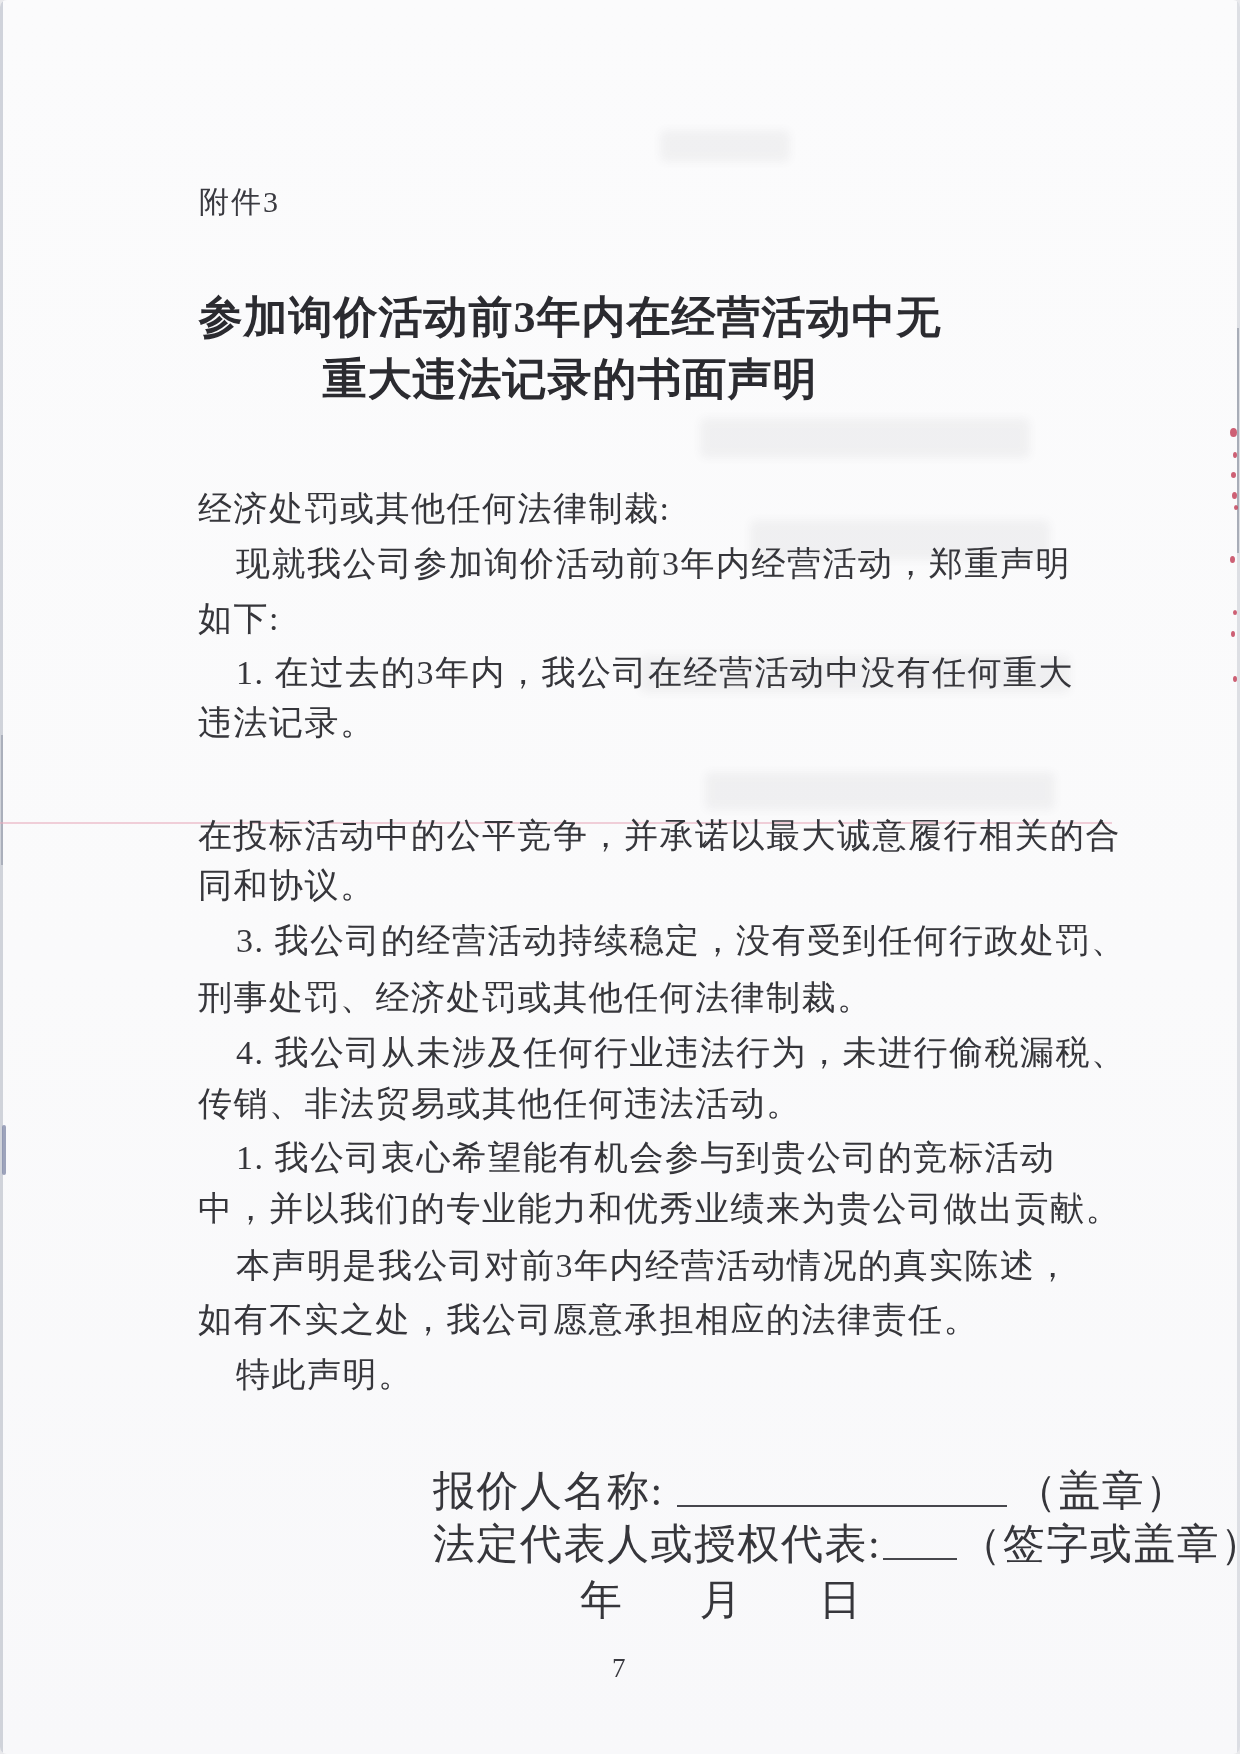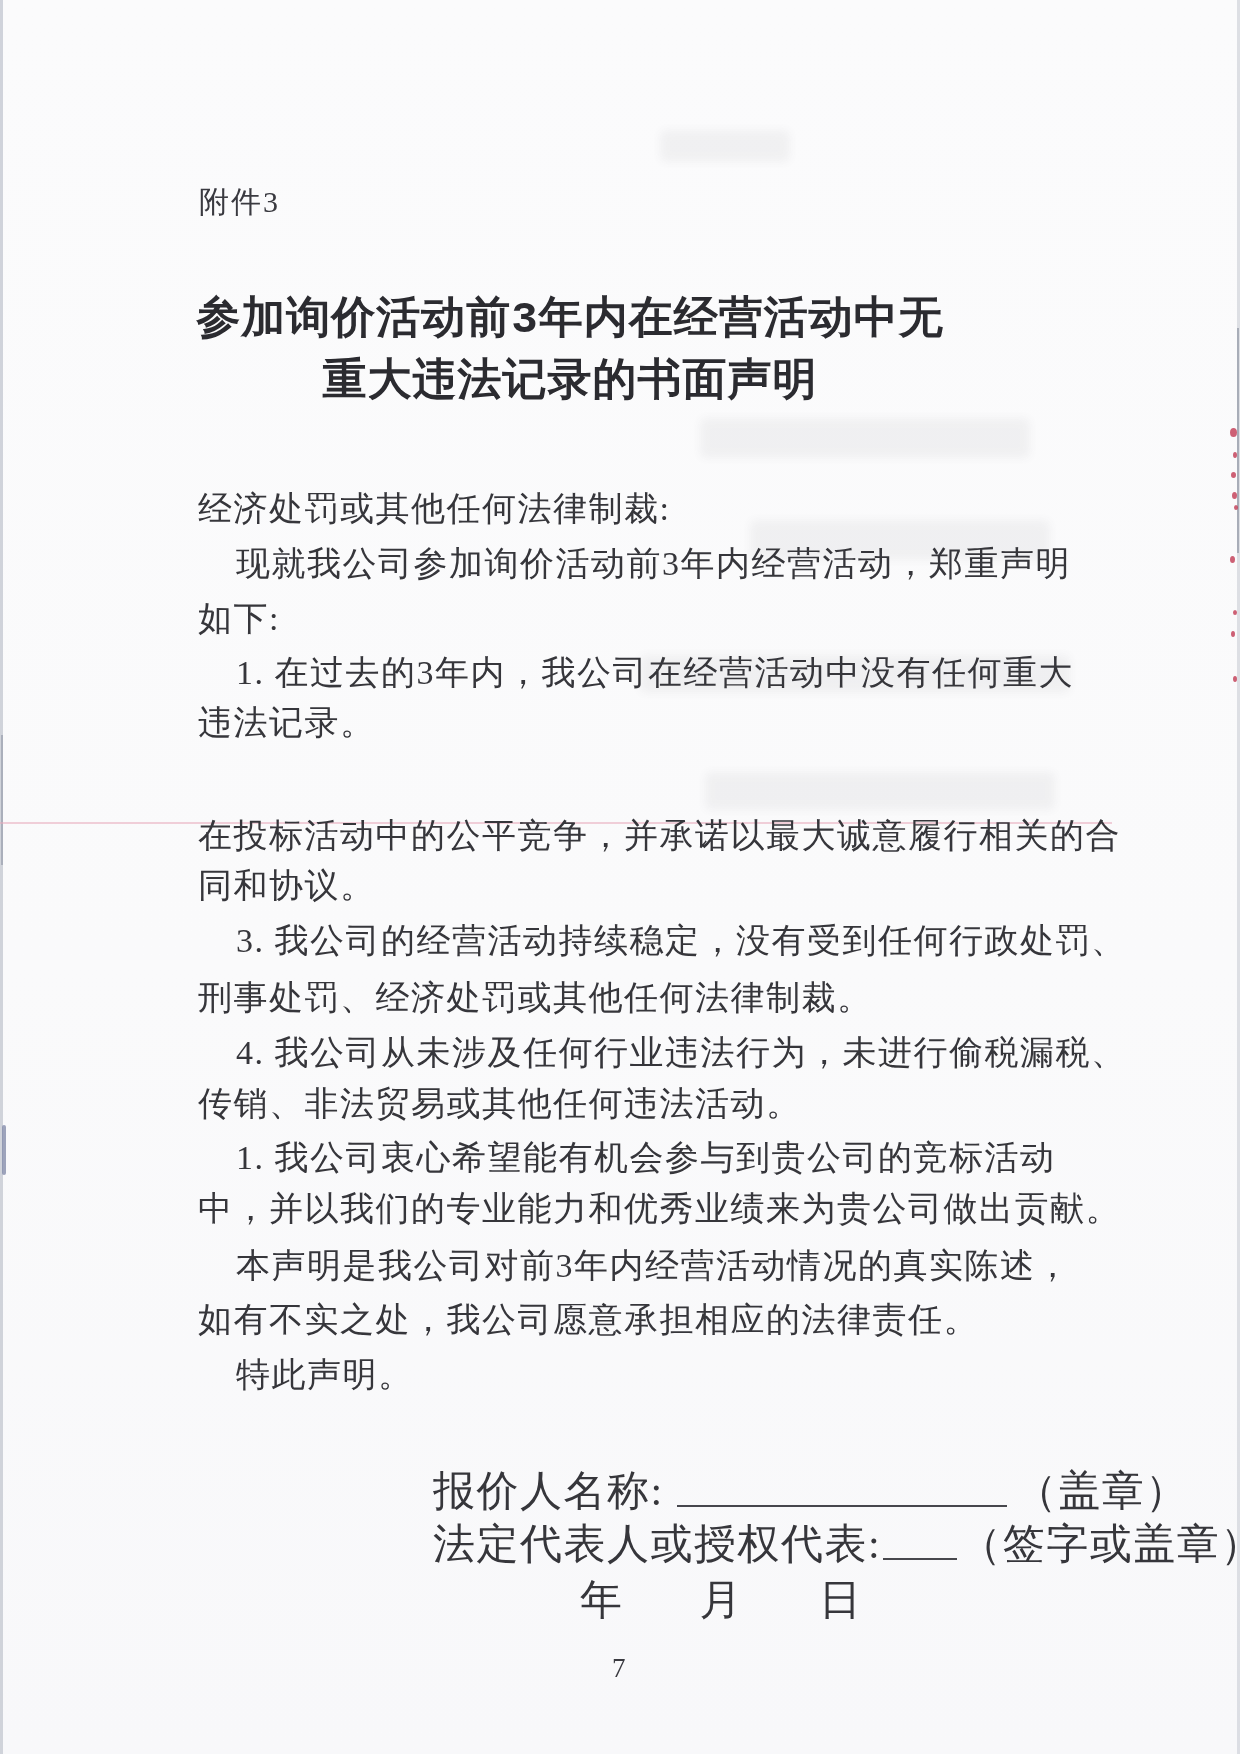--- a/index.html
+++ b/index.html
@@ -4,35 +4,36 @@
 <style>
   html,body{margin:0;padding:0;background:#e9e9ec;}
   .page{
     position:relative;
     width:1240px;height:1754px;
     margin:0 auto;
     background:linear-gradient(180deg,#fbfbfc 0%,#fafafb 55%,#f8f8fa 100%);
     overflow:hidden;
     font-family:"Liberation Serif", serif;
     color:#35353a;
+    border-radius:7px;
   }
   
   .edge-left{position:absolute;left:0;top:0;width:3px;height:1754px;background:#c6c9d2;opacity:.8;}
   .edge-left-dark{position:absolute;left:1px;top:735px;width:2px;height:130px;background:#9aa0ae;opacity:.7;}
   .edge-right{position:absolute;right:0;top:0;width:3px;height:1754px;background:#d3d5dc;opacity:.75;}
   .edge-right-dark{position:absolute;right:1px;top:328px;width:2px;height:225px;background:#9ba0ac;opacity:.8;}
   .blue-mark{position:absolute;left:2px;top:1125px;width:4px;height:50px;background:#7d86a6;opacity:.75;border-radius:2px;}
   .fold-line{position:absolute;left:0;top:822px;width:1112px;height:2px;background:#e8a9bb;opacity:.55;}
   .speck{position:absolute;background:#c23a52;border-radius:50%;opacity:.8;}
   .ghost{position:absolute;background:#55555c;opacity:.06;filter:blur(4px);border-radius:6px;}
   
   .att{position:absolute;left:199px;top:182px;font-size:30px;letter-spacing:2px;color:#3a3a40;white-space:nowrap;}
   .title{position:absolute;left:0;width:1140px;text-align:center;font-size:44px;font-weight:bold;
          color:#2b2b30;letter-spacing:1px;white-space:nowrap;}
-  .t1{top:288px;font-family:Liberation Mono, monospace;} .t2{top:350px;}
+  .t1{top:288px;} .t2{top:350px;}
   .ln{position:absolute;left:198px;font-size:34px;letter-spacing:1.5px;white-space:nowrap;color:#36363b;}
   .ind{left:236px;}
   .sig{position:absolute;left:398px;font-size:42px;letter-spacing:1.5px;white-space:nowrap;color:#36363b;margin-left:35px;}
   .ul{display:inline-block;border-bottom:2px solid #47474d;transform:translateY(2px);}
   .ul1{width:330px;margin-left:13px;margin-right:8px;}
   .ul2{width:74px;margin-left:2px;margin-right:2px;}
   .date-row span + span{margin-left:76px;}
   .pageno{position:absolute;left:612px;top:1653px;font-size:27px;color:#3a3a40;}
 </style>
 </head>

